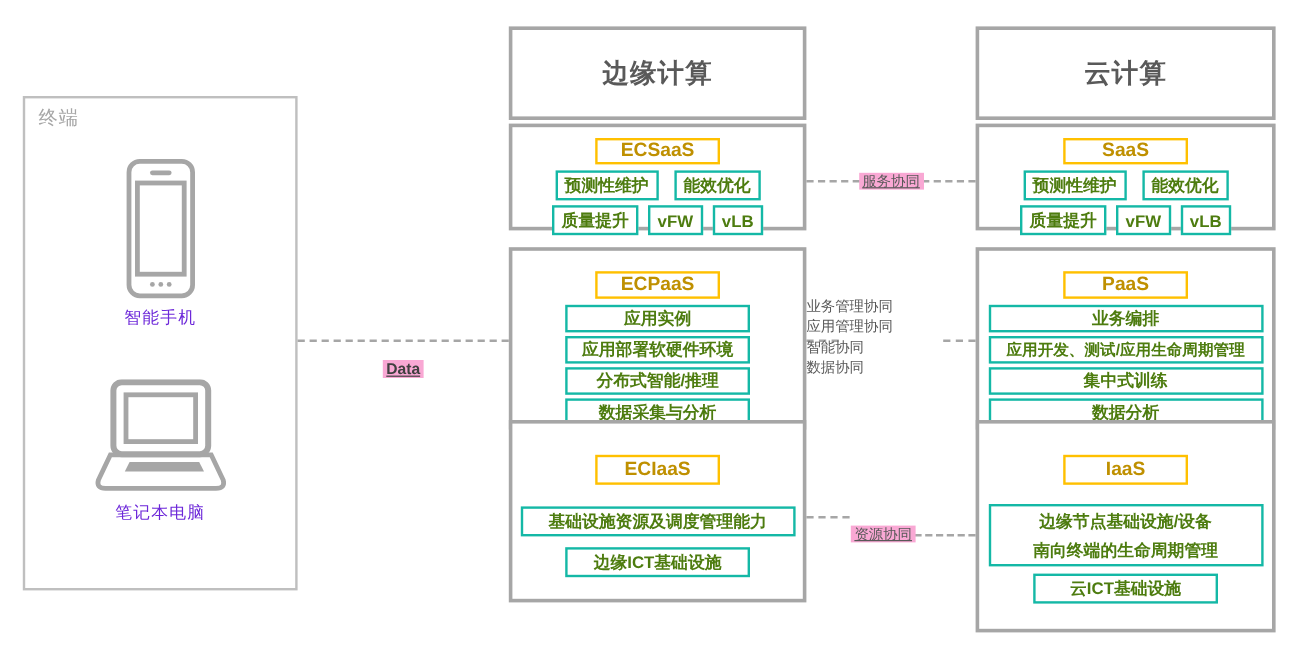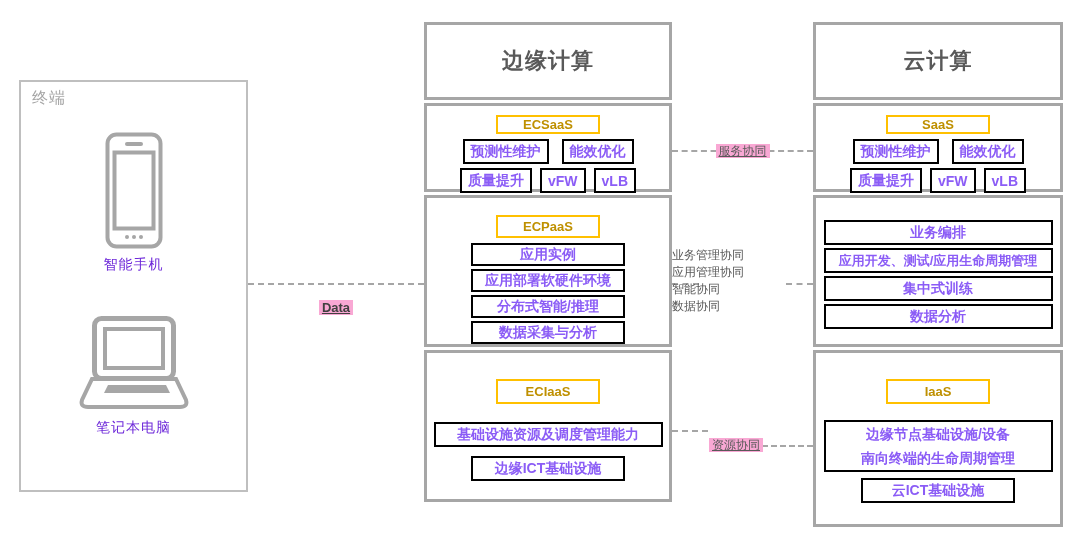--- a/index.html
+++ b/index.html
@@ -27,29 +27,29 @@
   .edge-iaas{left:424px;top:350px;width:248px;height:152px;}
   
   .cloud-header{left:813px;top:22px;width:250px;height:78px;}
   .cloud-saas{left:813px;top:103px;width:250px;height:89px;}
   .cloud-paas{left:813px;top:195px;width:250px;height:152px;}
   .cloud-iaas{left:813px;top:350px;width:250px;height:177px;}
 
   
   .tag-box{border:2px solid #FFC000;color:#BF9000;box-sizing:border-box;
     width:104px;height:25px;display:flex;align-items:center;justify-content:center;
-    font-size:13px;font-weight:600;background:#fff;}
-  .blue-box{border:2px solid #000000;color:#8b5cf6;box-sizing:border-box;
+    font-size:16px;font-weight:600;background:#fff;}
+  .blue-box{border:2px solid #14b8a6;color:#4d7c0f;box-sizing:border-box;
     height:25px;display:flex;align-items:center;justify-content:center;
     font-size:14px;font-weight:600;background:#fff;padding:0 6px;white-space:nowrap;}
   .row{display:flex;flex-direction:row;justify-content:center;}
   .saas-body{padding-top:9px;}
   .saas-body .row1{margin-top:5px;gap:13px;}
   .saas-body .row2{margin-top:4px;gap:8px;}
-  .paas-body{padding-top:17px;}
+  .paas-body{padding-top:17px;margin-top:11px;}
   .paas-body .blue-box{width:154px;margin-top:3px;}
   .paas-body .blue-box.first{margin-top:5px;}
   .cloud-paas .blue-box{width:229px;}
   .cloud-paas .blue-box.long{font-size:13px;}
   .iaas-body{padding-top:26px;}
   .w229{width:229px;}
   .w154{width:154px;}
   .big-iaas-box{height:52px;flex-direction:column;line-height:24px;}
 
   
@@ -130,20 +130,21 @@
       <div class="blue-box">能效优化</div>
     </div>
     <div class="row row2">
       <div class="blue-box">质量提升</div>
       <div class="blue-box">vFW</div>
       <div class="blue-box">vLB</div>
     </div>
   </div>
 
   <div class="frame cloud-paas paas-body">
+    <div class="tag-box">PaaS</div>
     <div class="blue-box first">业务编排</div>
     <div class="blue-box long">应用开发、测试/应用生命周期管理</div>
     <div class="blue-box">集中式训练</div>
     <div class="blue-box">数据分析</div>
   </div>
 
   <div class="frame cloud-iaas iaas-body">
     <div class="tag-box">IaaS</div>
     <div class="blue-box w229 big-iaas-box" style="margin-top:16px">
       <span>边缘节点基础设施/设备</span>

